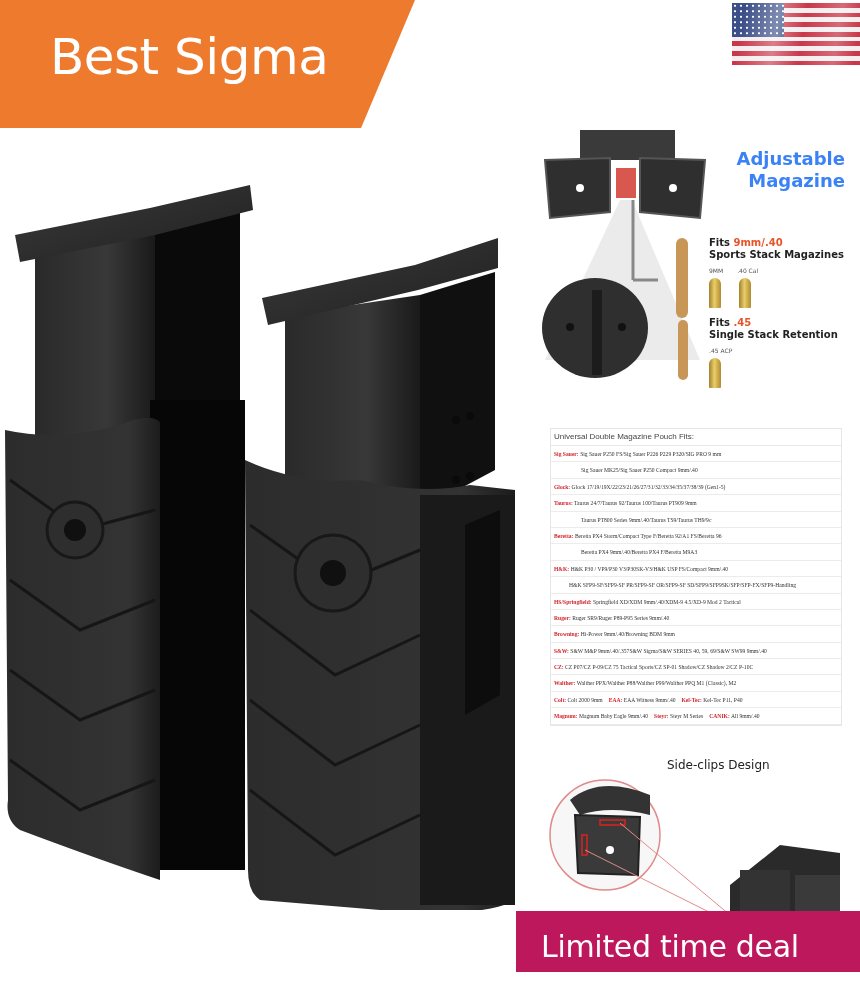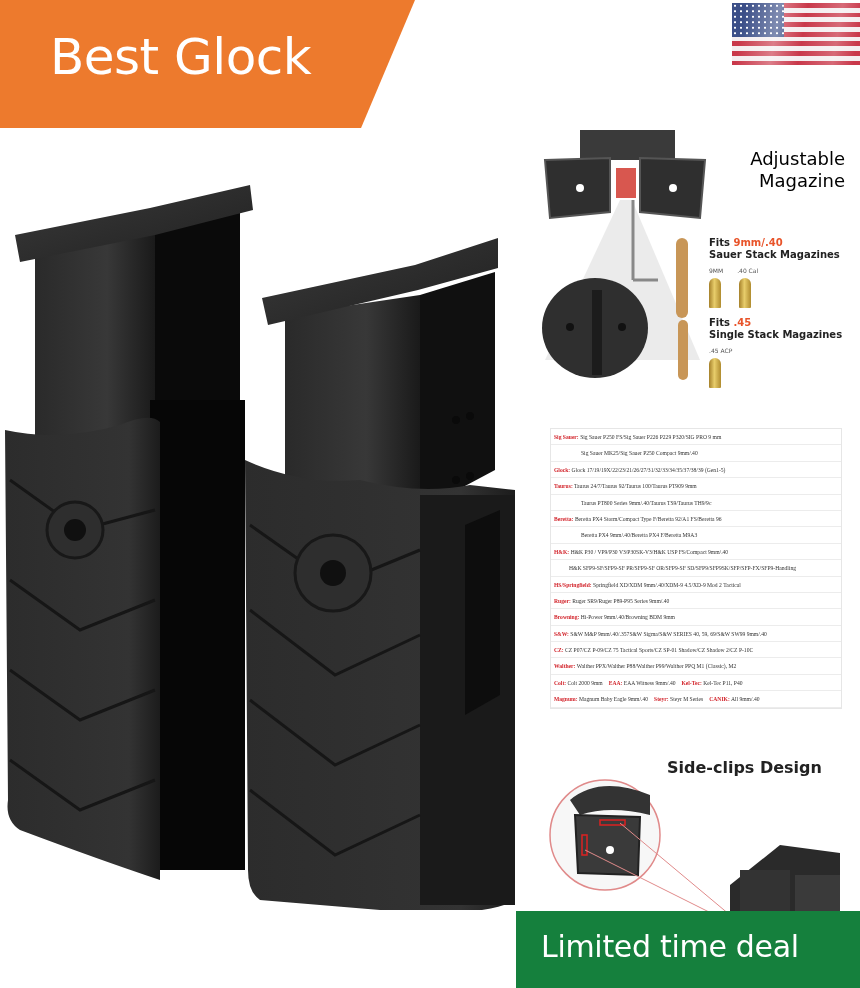--- a/index.html
+++ b/index.html
@@ -28,21 +28,21 @@
   .flag .sheen { position: absolute; inset: 0;
     background: linear-gradient(100deg, rgba(255,255,255,0) 10%, rgba(255,255,255,0.35) 35%, rgba(255,255,255,0) 55%, rgba(255,255,255,0.25) 80%, rgba(255,255,255,0) 95%); }
 
   
   .product { position: absolute; left: 0; top: 180px; width: 530px; height: 730px; }
   .product svg { width: 100%; height: 100%; }
 
   
   .retention-title {
     position: absolute; left: 705px; top: 148px; width: 140px; text-align: right;
-    font-family: "DejaVu Sans", sans-serif; font-weight: normal; font-size: 18px; line-height: 22px; color: #000000;
+    font-family: "DejaVu Sans", sans-serif; font-weight: bold; font-size: 18px; line-height: 22px; color: #3b82f6;
   }
   .retention-img { position: absolute; left: 540px; top: 130px; width: 170px; height: 260px; }
 
   .fits-block { position: absolute; left: 709px; font-family: "DejaVu Sans", sans-serif; color: #222; }
   .fits-block .line1 { font-weight: bold; font-size: 10px; line-height: 13px; }
   .fits-block .line1 .accent { color: #e8542a; }
   .fits-block .line2 { font-weight: bold; font-size: 10px; line-height: 12px; }
   .fits-block .cals { display: flex; gap: 14px; font-size: 6px; color: #555; margin-top: 6px; }
   .bullets { display: flex; gap: 18px; margin-top: 4px; }
   .bullet { width: 12px; height: 30px; border-radius: 6px 6px 1px 1px;
@@ -54,33 +54,33 @@
   .compat .title { font-family: "Liberation Sans", sans-serif; font-size: 8px; color: #444;
     padding: 3px 3px; border-bottom: 1px solid #e8e8e8; height: 17px; }
   .compat .row { height: 16.4px; line-height: 16.4px; padding-left: 3px; border-bottom: 1px solid #ececec; white-space: nowrap; overflow: hidden; }
   .compat .row.indent { padding-left: 30px; }
   .compat .row.indent2 { padding-left: 18px; }
   .compat .brand { color: #d2232a; font-weight: bold; }
   .compat .gap { display: inline-block; width: 6px; }
 
   
   .side-title { position: absolute; left: 667px; top: 758px;
-    font-family: "DejaVu Sans", sans-serif; font-weight: bold; font-size: 16px; color: #222; }
+    font-family: "DejaVu Sans", sans-serif; font-weight: normal; font-size: 12px; color: #222; }
   .side-img { position: absolute; left: 540px; top: 775px; width: 320px; height: 140px; }
 
   
-  .deal { position: absolute; left: 516px; top: 911px; width: 344px; height: 77px; background: #15803d; }
+  .deal { position: absolute; left: 516px; top: 911px; width: 344px; height: 61px; background: #be185d; }
   .deal span { position: absolute; left: 25px; top: 18px;
     font-family: "DejaVu Sans", sans-serif; font-size: 30px; color: #ffffff; letter-spacing: -0.3px; }
 </style>
 </head>
 <body>
 
 <div class="best-seller">
-  <span>Best Glock</span>
+  <span>Best Sigma</span>
 </div>
 
 <div class="flag">
   <div class="stripes"></div>
   <div class="canton"></div>
   <div class="sheen"></div>
 </div>
 
 <div class="product">
   <svg viewBox="0 0 530 730" xmlns="http://www.w3.org/2000/svg">
@@ -159,43 +159,44 @@
     <rect x="138" y="190" width="10" height="60" rx="5" fill="#c89657"></rect>
   </svg>
 </div>
 <div class="retention-title">
   <div>Adjustable</div>
   <div>Magazine</div>
 </div>
 
 <div class="fits-block" style="top:236px;">
   <div class="line1"><span>Fits </span><span class="accent">9mm/.40</span></div>
-  <div class="line2">Sauer Stack Magazines</div>
+  <div class="line2">Sports Stack Magazines</div>
   <div class="cals">
     <span>9MM</span>
     <span>.40 Cal</span>
   </div>
   <div class="bullets">
     <div class="bullet"></div>
     <div class="bullet"></div>
   </div>
 </div>
 
 <div class="fits-block" style="top:316px;">
   <div class="line1"><span>Fits </span><span class="accent">.45</span></div>
-  <div class="line2">Single Stack Magazines</div>
+  <div class="line2">Single Stack Retention</div>
   <div class="cals">
     <span>.45 ACP</span>
   </div>
   <div class="bullets">
     <div class="bullet"></div>
   </div>
 </div>
 
 <div class="compat">
+  <div class="title">Universal Double Magazine Pouch Fits:</div>
   <div class="row"><span class="brand">Sig Sauer:</span> <span>Sig Sauer P250 FS/Sig Sauer P226 P229 P320/SIG PRO 9 mm</span></div>
   <div class="row indent"><span>Sig Sauer MK25/Sig Sauer P250 Compact 9mm/.40</span></div>
   <div class="row"><span class="brand">Glock:</span> <span>Glock 17/19/19X/22/23/21/26/27/31/32/33/34/35/37/38/39 (Gen1-5)</span></div>
   <div class="row"><span class="brand">Taurus:</span> <span>Taurus 24/7/Taurus 92/Taurus 100/Taurus PT909 9mm</span></div>
   <div class="row indent"><span>Taurus PT800 Series 9mm/.40/Taurus TS9/Taurus TH9/9c</span></div>
   <div class="row"><span class="brand">Beretta:</span> <span>Beretta PX4 Storm/Compact Type F/Beretta 92/A1 FS/Beretta 96</span></div>
   <div class="row indent"><span>Beretta PX4 9mm/.40/Beretta PX4 F/Beretta M9A3</span></div>
   <div class="row"><span class="brand">H&amp;K:</span> <span>H&amp;K P30 / VP9/P30 V3/P30SK-V3/H&amp;K USP FS/Compact 9mm/.40</span></div>
   <div class="row indent2"><span>H&amp;K SFP9-SF/SFP9-SF PR/SFP9-SF OR/SFP9-SF SD/SFP9/SFP9SK/SFP/SFP-FX/SFP9-Handling</span></div>
   <div class="row"><span class="brand">HS/Springfield:</span> <span>Springfield XD/XDM 9mm/.40/XDM-9 4.5/XD-9 Mod 2 Tactical</span></div>

